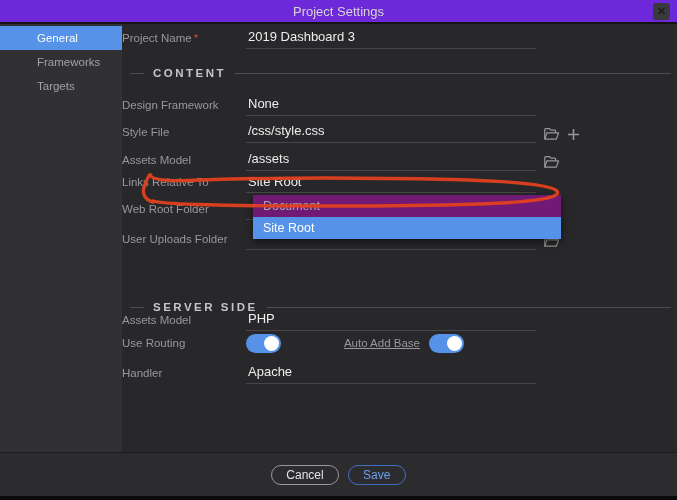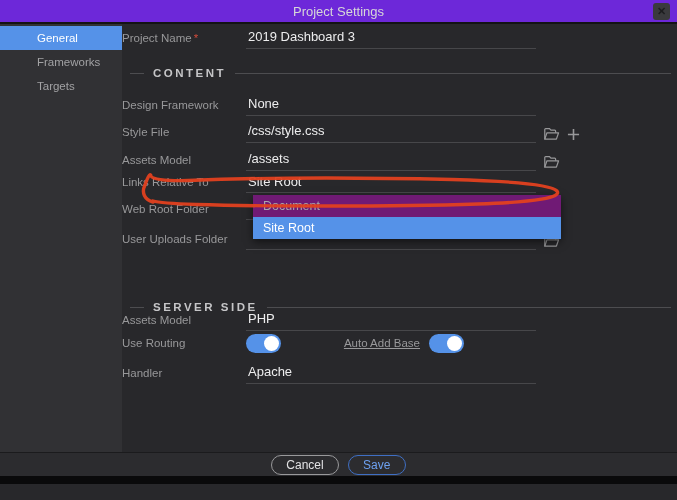--- a/index.html
+++ b/index.html
@@ -44,21 +44,21 @@
               box-shadow:0 3px 8px rgba(0,0,0,.55); z-index:5; }
   .dd-item { height:22px; line-height:22px; padding-left:10px; font-size:12.5px; color:#a8a8ab; }
   .dd-item.selected { background:#5592e8; color:#fff; }
 
   
   .toggle { width:35px; height:19px; border-radius:10px; background:#5592e8; position:relative; flex:none; }
   .toggle .knob { position:absolute; top:2px; right:2px; width:15px; height:15px; border-radius:50%; background:#fff; }
   .tlabel2 { width:121px; text-align:right; padding-right:9px; font-size:11.5px; color:#98989a; flex:none;text-decoration:underline; }
 
   
-  .footer { height:24px; background:#2c2c2f; border-top:1px solid #1b1b1d;
+  .footer { height:44px; background:#2c2c2f; border-top:1px solid #1b1b1d;
             display:flex; align-items:center; justify-content:center; gap:9px; }
   .btn { height:20px; min-width:58px; padding:0 14px; border-radius:10px; background:transparent;
          font-size:12px; line-height:18px; cursor:default; }
   .btn-cancel { border:1px solid #99999b; color:#e2e2e4; }
   .btn-save   { border:1px solid #3f6fc4; color:#6da0ef; }
   .bottom-strip { height:8px; background:#0a0a0b; }
 
   
   .annotation { position:absolute; left:0; top:0; z-index:10; pointer-events:none; }
 </style>

